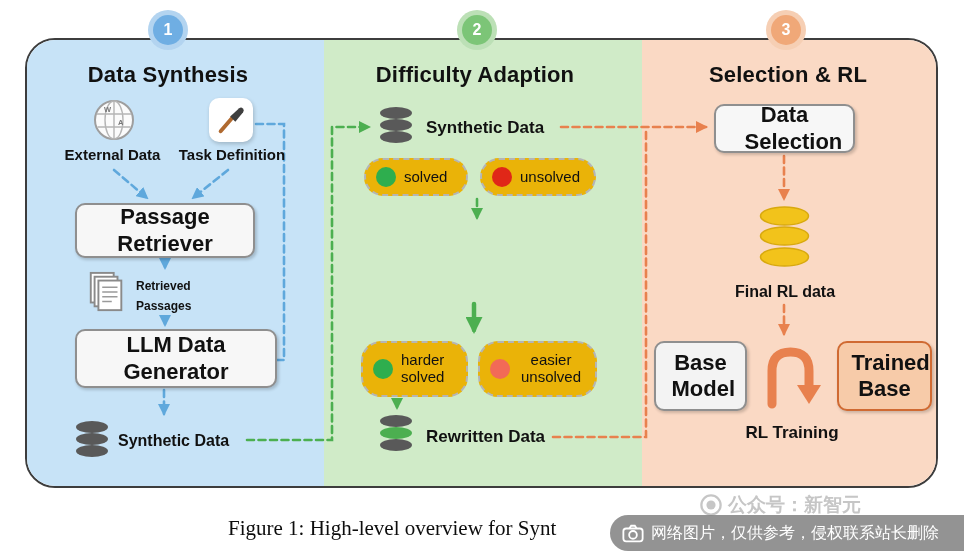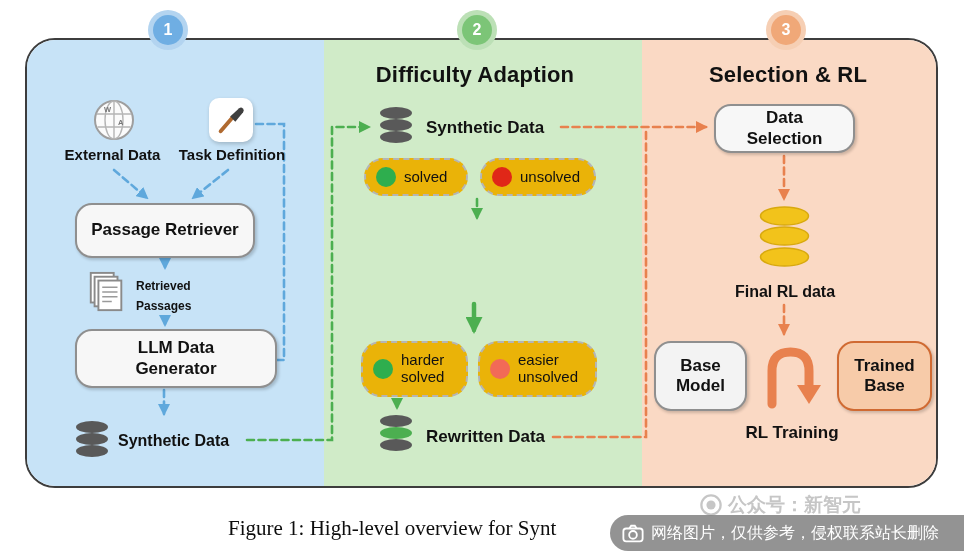--- a/index.html
+++ b/index.html
@@ -21,23 +21,23 @@
   .solidG{ stroke:var(--arrow-green,#4CAF50); stroke-width:4.5; fill:none; marker-end:url(#mGB); }
 
   .step { position:absolute; width:30px; height:30px; border-radius:50%; color:#fff; font-weight:bold;
           font-size:16px; display:flex; align-items:center; justify-content:center; z-index:6; }
   .s1 { left:153px; top:15px; background:#6FAEE3; box-shadow:0 0 0 5px #B3D4F0; }
   .s2 { left:462px; top:15px; background:#7CC577; box-shadow:0 0 0 5px #BCE0B6; }
   .s3 { left:771px; top:15px; background:#F0A878; box-shadow:0 0 0 5px #F6CFB4; }
 
   .abs { position:absolute; z-index:3; }
   .panel-title { position:absolute; z-index:3; font-size:22px; font-weight:bold; text-align:center; letter-spacing:.2px; }
-  .box { position:absolute; z-index:3; background:#f7f7f7; border:2px solid #8f8f8f; border-radius:17px;
+  .box { position:absolute; z-index:3; background:#f7f7f7; border:2px solid #8f8f8f; border-radius:10px;
          display:flex; align-items:center; justify-content:center; text-align:center;
-         font-weight:bold; font-size:17px; line-height:1.2; box-shadow:1.5px 2px 3px rgba(0,0,0,.18); }
+         font-weight:bold; font-size:22px; line-height:1.2; box-shadow:1.5px 2px 3px rgba(0,0,0,.18); }
   .box-green  { background:#fdfffd; border:2.5px solid #3E9142; border-radius:12px; font-size:18px; box-shadow:1.5px 2px 3px rgba(0,0,0,.15); }
   .box-orange { background:#F7CBA9; border:2.5px solid #D06A32; }
   .badge { position:absolute; z-index:3; background:#eab308; border:2px dashed #b5b5b5; border-radius:20px;
            display:flex; align-items:center; padding:0 10px; gap:8px; font-size:15px; font-weight:500; line-height:1.12; }
   .dot { width:20px; height:20px; border-radius:50%; flex:none; }
   .small-label { position:absolute; z-index:3; font-size:15px; font-weight:600; text-align:center; line-height:1.25; }
   .data-label  { position:absolute; z-index:3; font-size:17px; font-weight:bold; }
   .icon-box { position:absolute; z-index:3; background:#fff; border-radius:10px; box-shadow:1px 2px 4px rgba(0,0,0,.2);
               display:flex; align-items:center; justify-content:center; }
 
@@ -96,20 +96,21 @@
     <g>
       <path d="M772 404 V371 Q772 352 790.5 352 Q809 352 809 371 V386" stroke="#E8814E" stroke-width="9" fill="none" stroke-linecap="round"></path>
       <path d="M797 385 H821 L809 404 Z" fill="#E8814E"></path>
     </g>
   </svg>
 
   <div class="step s1">1</div>
   <div class="step s2">2</div>
   <div class="step s3">3</div>
 
+  <div class="panel-title" style="left:58px; top:62px; width:220px;">Data Synthesis</div>
 
   <svg class="abs" style="left:92px; top:98px;" width="44" height="44" viewBox="0 0 44 44">
     <circle cx="22" cy="22" r="19" fill="#fbfbfb" stroke="#9e9e9e" stroke-width="2"></circle>
     <ellipse cx="22" cy="22" rx="9" ry="19" fill="none" stroke="#b5b5b5" stroke-width="1.4"></ellipse>
     <path d="M22 3 V41 M4.5 16 H39.5 M5.5 29 H38.5" fill="none" stroke="#b5b5b5" stroke-width="1.4"></path>
     <text x="12" y="13.5" font-size="7.5" fill="#777" font-weight="bold">W</text>
     <text x="26" y="27" font-size="7.5" fill="#777" font-weight="bold">A</text>
   </svg>
   <div class="small-label" style="left:55px; top:146px; width:115px;">External Data</div>
 
@@ -162,21 +163,21 @@
     <span>unsolved</span>
   </div>
 
 
   <div class="badge" style="left:361px; top:341px; width:107px; height:56px;">
     <span class="dot" style="background:#2EAE4E;"></span>
     <span style="display:block; max-width:56px;">harder solved</span>
   </div>
   <div class="badge" style="left:478px; top:341px; width:119px; height:56px;">
     <span class="dot" style="background:#F26A57;"></span>
-    <span style="display:block; max-width:66px;">easier unsolved</span>
+    <span style="display:block; max-width:66px;text-align:center;">easier unsolved</span>
   </div>
 
   <svg class="abs" style="left:376px; top:413px;" width="40" height="40" viewBox="0 0 40 40">
     <ellipse cx="20" cy="8" rx="16" ry="6" fill="#595959"></ellipse>
     <ellipse cx="20" cy="20" rx="16" ry="6" fill="#4CAF50"></ellipse>
     <ellipse cx="20" cy="32" rx="16" ry="6" fill="#595959"></ellipse>
   </svg>
   <div class="data-label" style="left:426px; top:427px;">Rewritten Data</div>
 
   <div class="panel-title" style="left:678px; top:62px; width:220px;">Selection &amp; RL</div>

